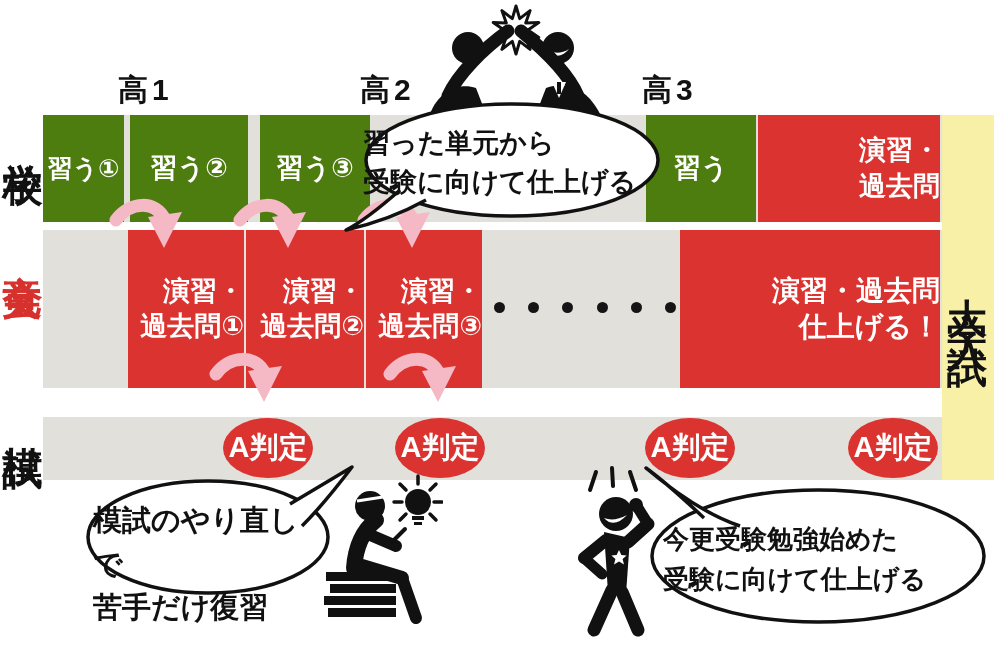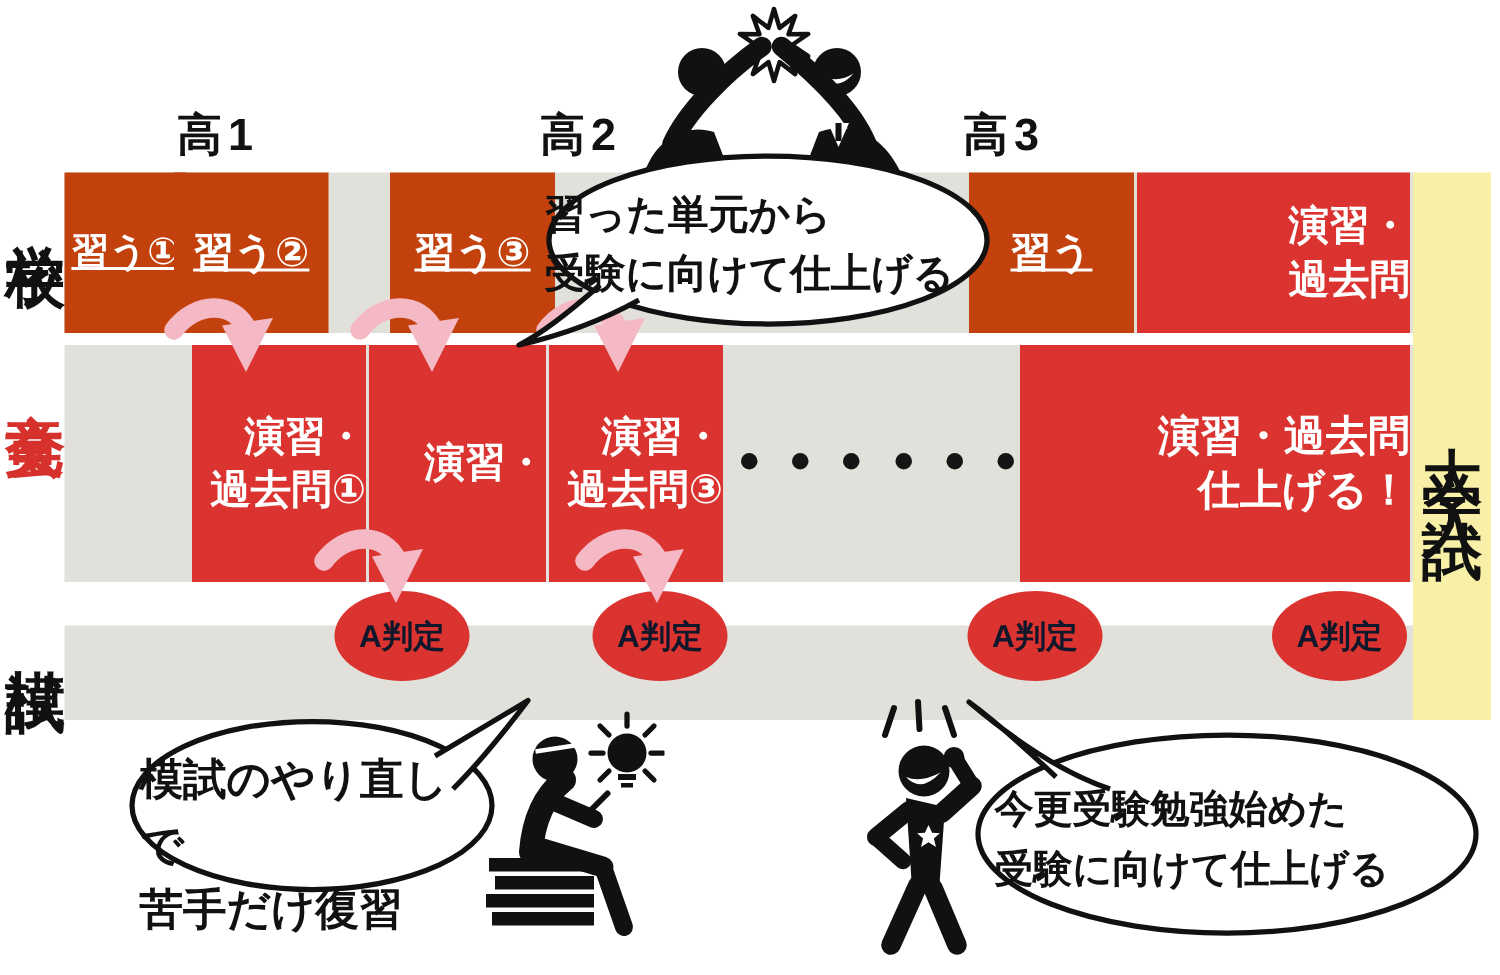--- a/index.html
+++ b/index.html
@@ -8,48 +8,48 @@
 
   
   .band{position:absolute;left:43px;width:899px;background:#e2e0db;}
   .band-school{top:115px;height:107px;}
   .band-juku{top:230px;height:158px;}
   .band-moshi{top:417px;height:63px;}
 
   
   .box{position:absolute;display:flex;flex-direction:column;align-items:center;justify-content:center;
        text-align:center;color:#fff;font-size:27px;line-height:1.3;}
-  .blue{background:#c2410c;text-decoration:underline;}
+  .blue{background:#4d7c0f;}
   .red{background:#db332f;align-items:flex-end;}
   .b-school{top:115px;height:107px;}
   .b-juku{top:230px;height:158px;}
   #b-s1{left:43px;width:81px;font-size:25px;}
-  #b-s2{left:116px;width:103px;}
+  #b-s2{left:130px;width:118px;}
   #b-s3{left:260px;width:110px;}
   #b-s4{left:646px;width:110px;}
   #b-sf{left:758px;width:182px;}
   #b-j1{left:128px;width:116px;}
   #b-j2{left:246px;width:118px;}
   #b-j3{left:366px;width:116px;}
   #b-jf{left:680px;width:260px;font-size:28px;}
 
   
   .rowlabel{position:absolute;left:1px;width:42px;writing-mode:vertical-rl;text-orientation:upright;
             font-size:40px;line-height:1;letter-spacing:2px;color:#111;}
   #rl-school{top:131px;}
   #rl-juku{top:243px;color:#d6312d;}
   #rl-moshi{top:414px;}
 
   
   .grade{position:absolute;top:70px;font-size:30px;letter-spacing:4px;color:#111;}
   #g1{left:118px;} #g2{left:360px;} #g3{left:642px;}
 
   
-  .badge{position:absolute;top:394px;width:90px;height:60px;border-radius:50%;background:#db332f;
-         color:#0f172a;font-size:21px;display:flex;align-items:center;justify-content:center;}
+  .badge{position:absolute;top:418px;width:90px;height:60px;border-radius:50%;background:#db332f;
+         color:#ffffff;font-size:29px;display:flex;align-items:center;justify-content:center;}
   #bad1{left:223px;} #bad2{left:395px;} #bad3{left:645px;} #bad4{left:848px;}
 
   
   .goal{position:absolute;left:942px;top:115px;width:52px;height:365px;background:#f8f0a6;
         display:flex;align-items:center;justify-content:center;}
   .goal span{writing-mode:vertical-rl;text-orientation:upright;font-size:40px;letter-spacing:16px;color:#111;}
 
   
   .dots{position:absolute;left:494px;top:302px;width:182px;display:flex;justify-content:space-between;align-items:center;}
   .dot{width:11px;height:11px;border-radius:50%;background:#151515;}
@@ -95,20 +95,21 @@
     <div>演習・</div>
     <div>過去問</div>
   </div>
 
   <div class="box red b-juku" id="b-j1">
     <div>演習・</div>
     <div>過去問①</div>
   </div>
   <div class="box red b-juku" id="b-j2">
     <div>演習・</div>
+    <div>過去問②</div>
   </div>
   <div class="box red b-juku" id="b-j3">
     <div>演習・</div>
     <div>過去問③</div>
   </div>
   <div class="dots">
       <span class="dot"></span>
       <span class="dot"></span>
       <span class="dot"></span>
       <span class="dot"></span>

